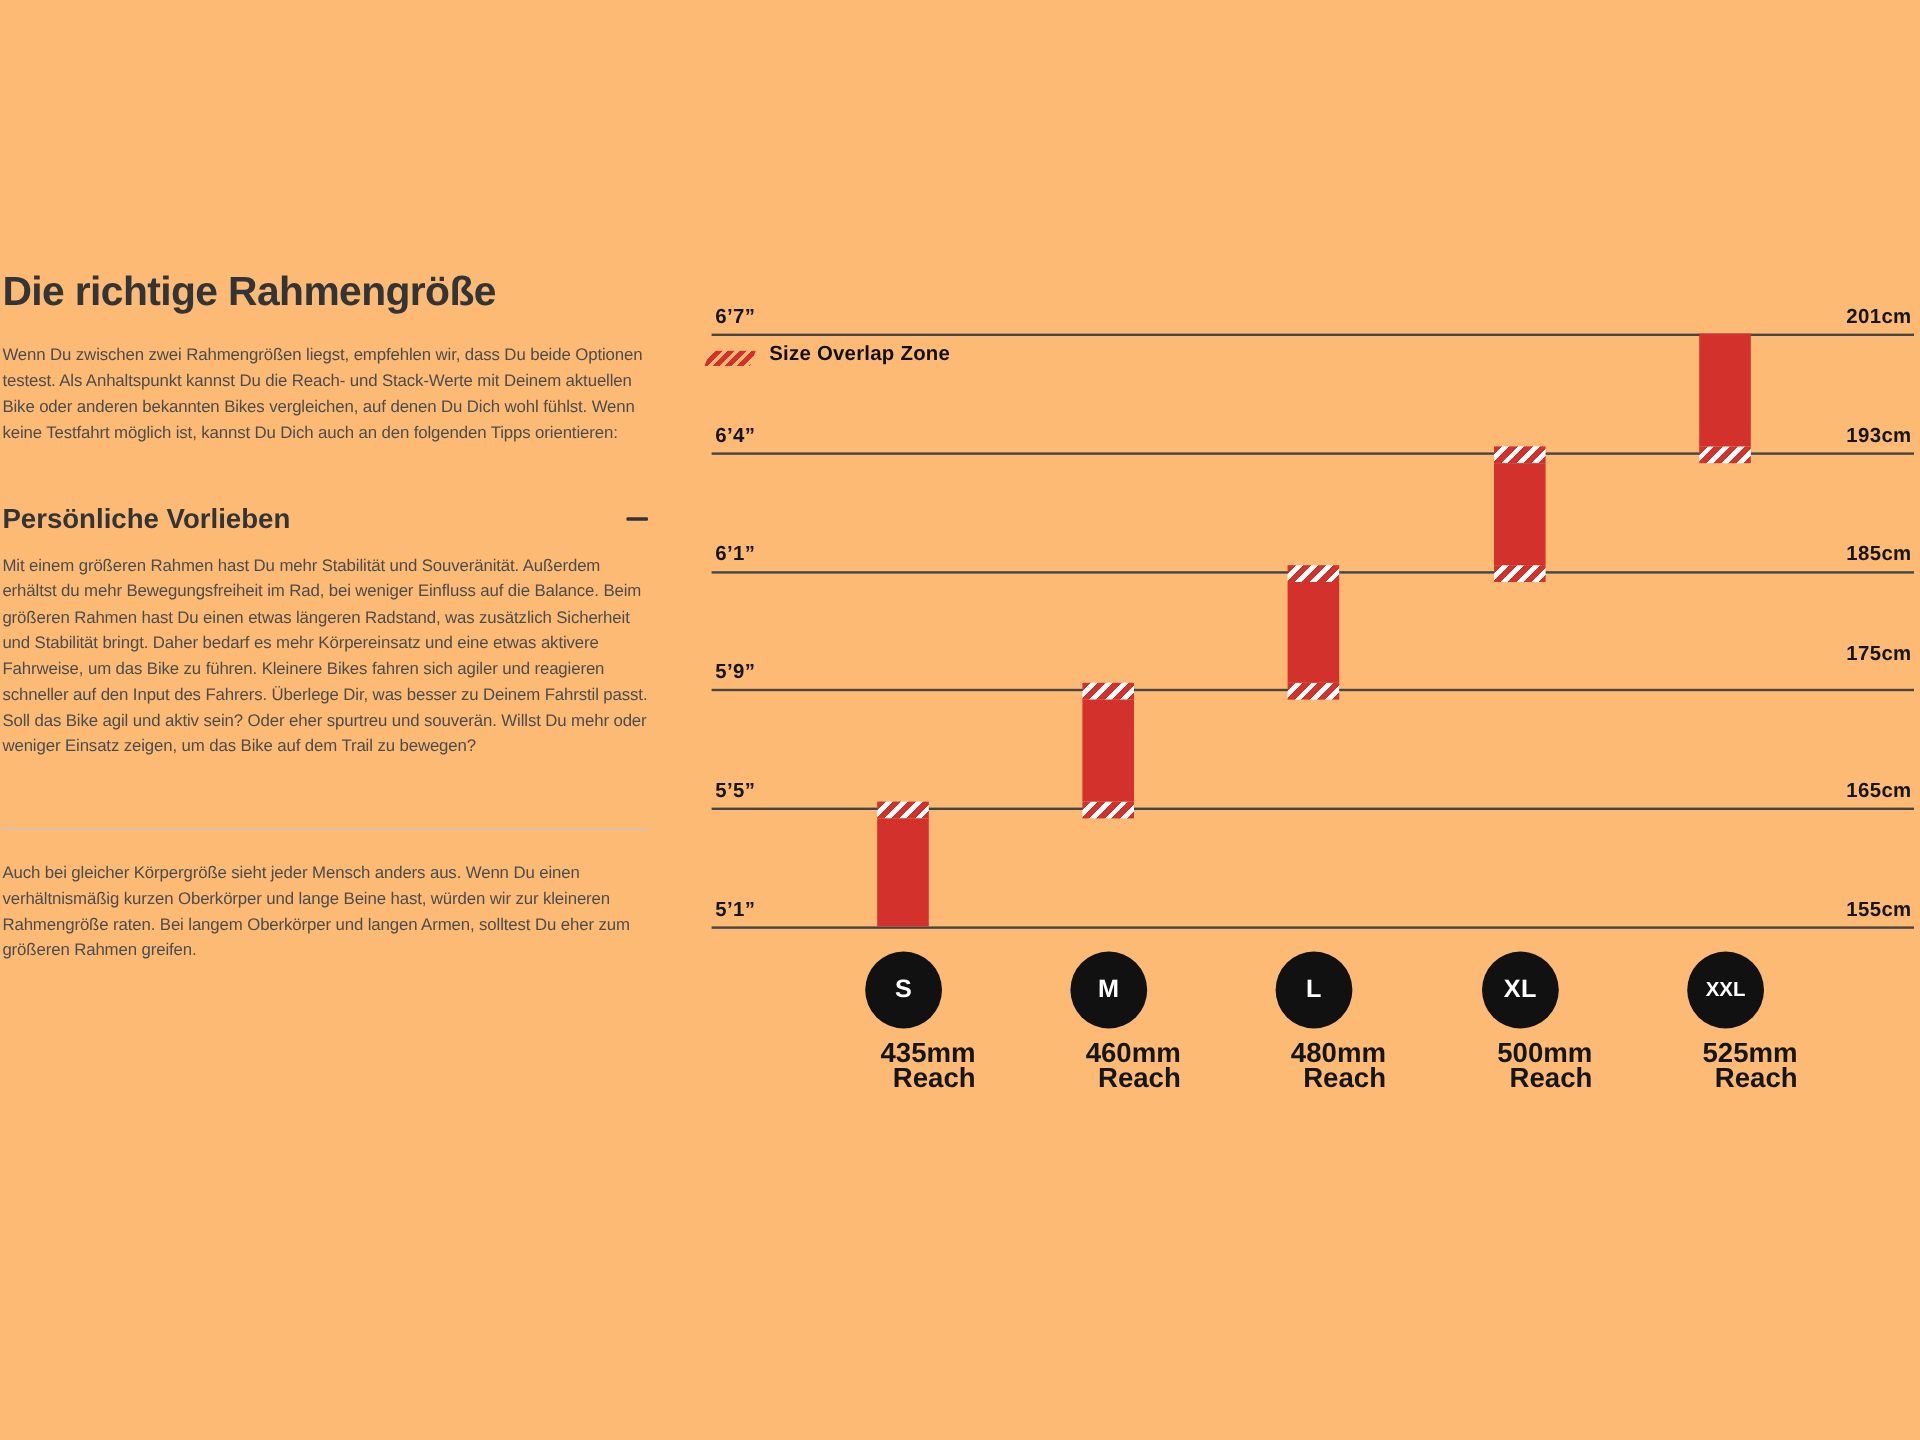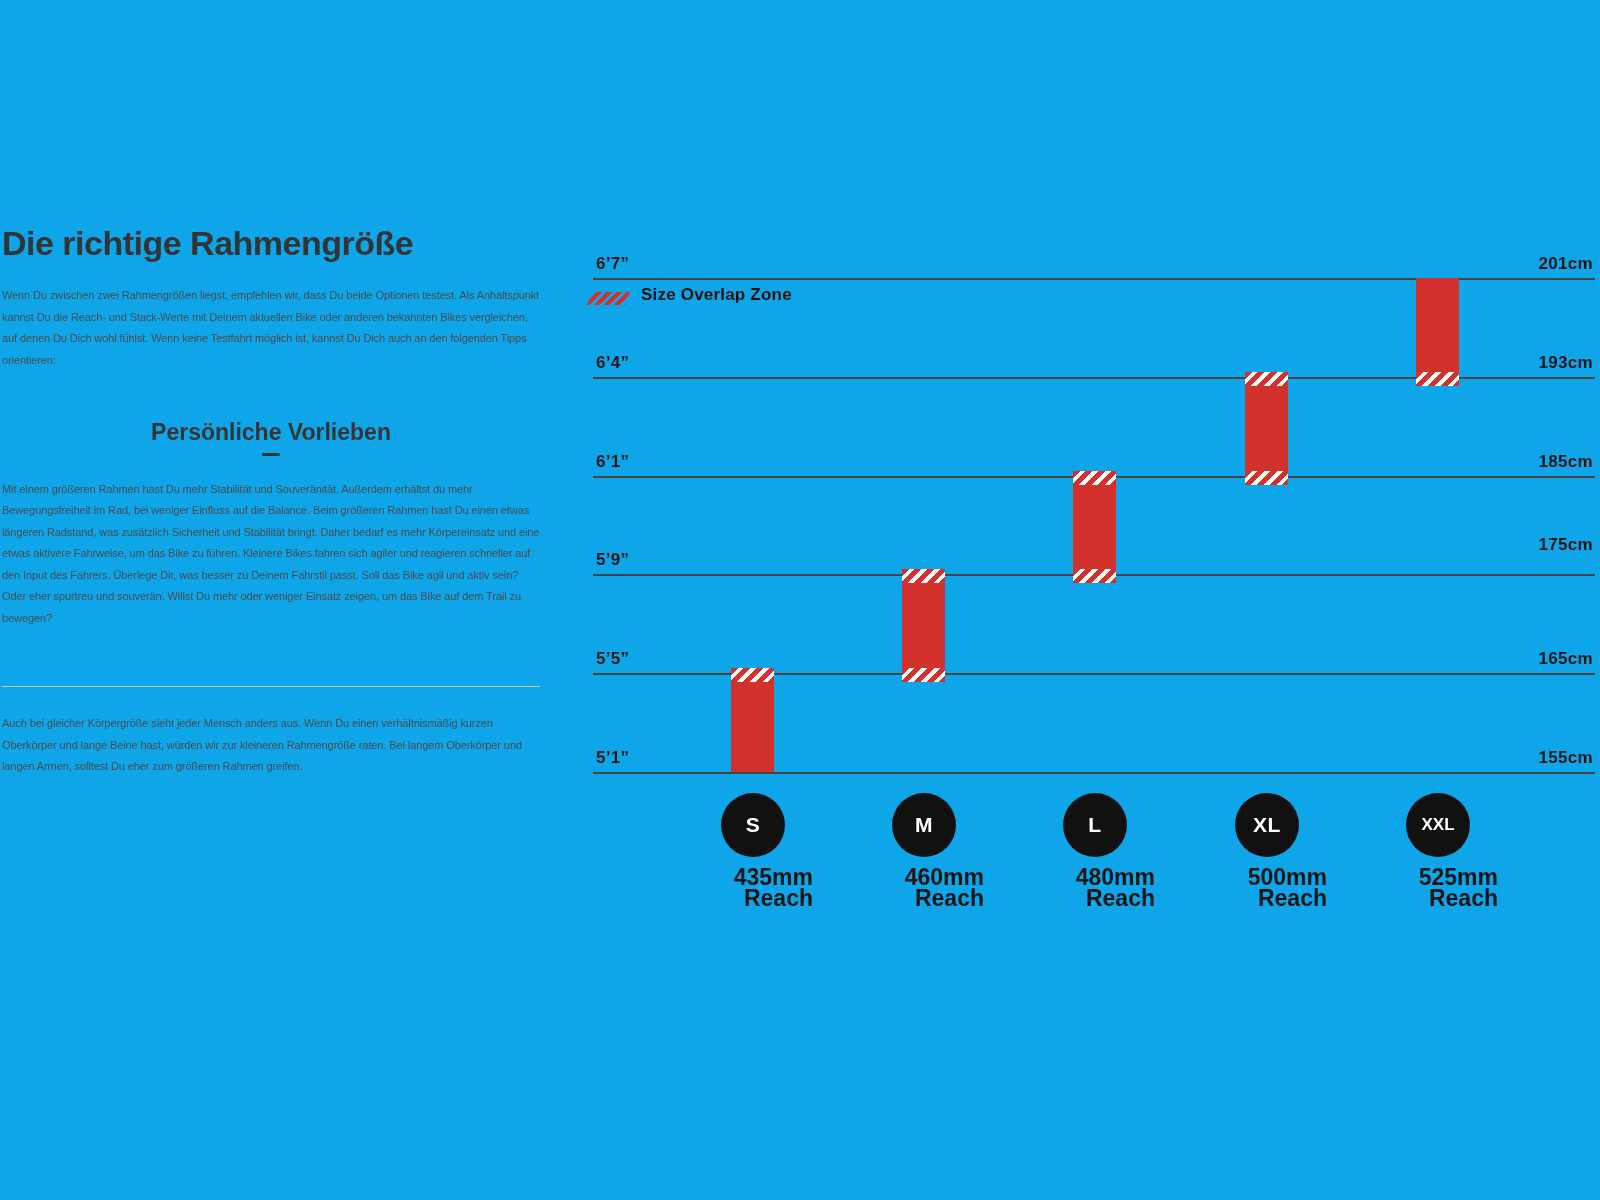--- a/index.html
+++ b/index.html
@@ -1,34 +1,34 @@
 <!DOCTYPE html>
 <html style="--red: #d3312c; --line: #454545; --circle: #111111;"><head>
 <meta charset="utf-8">
 <style>
   html, body { margin:0; padding:0; background:#ffffff; }
   body {
     width:1600px; height:1200px; position:relative; overflow:hidden;
     font-family:"Liberation Sans", sans-serif;
     -webkit-font-smoothing:antialiased;
   }
-  .page { position:absolute; inset:0; background:#0ea5e9; }
+  .page { position:absolute; inset:0; background:#fdba74; }
 
   
   .left-col { position:absolute; left:2px; top:224px; width:538px; }
   .left-col h1 {
     margin:0 0 22px 0; font-size:34px; line-height:1.15; font-weight:bold;
     color:#333436; letter-spacing:-0.5px;
   }
   .body-text {
-    margin:0; font-size:11px; line-height:21.5px; color:#4a4c4e; letter-spacing:-0.1px;
+    margin:0; font-size:14px; line-height:21.5px; color:#4a4c4e; letter-spacing:-0.1px;
   }
   .intro { margin-bottom:48px; }
   .sec-head {
-    display:flex; align-items:center; justify-content:space-between; margin-bottom:15px;flex-direction:column;
+    display:flex; align-items:center; justify-content:space-between; margin-bottom:15px;
   }
   .sec-head h2 { margin:0; font-size:23px; line-height:1.15; font-weight:bold; color:#333436; }
   .minus-btn {
     width:18px; height:18px; display:flex; align-items:center; cursor:pointer; flex:0 0 auto;
   }
   .minus-bar { width:18px; height:3.5px; background:#333436; border-radius:1px; }
   .divider { border:none; border-top:1px solid #c5c5c5; margin:57px 0 26px 0; }
 
   
   .chart { position:absolute; left:593px; top:0; width:1002px; height:960px; }

